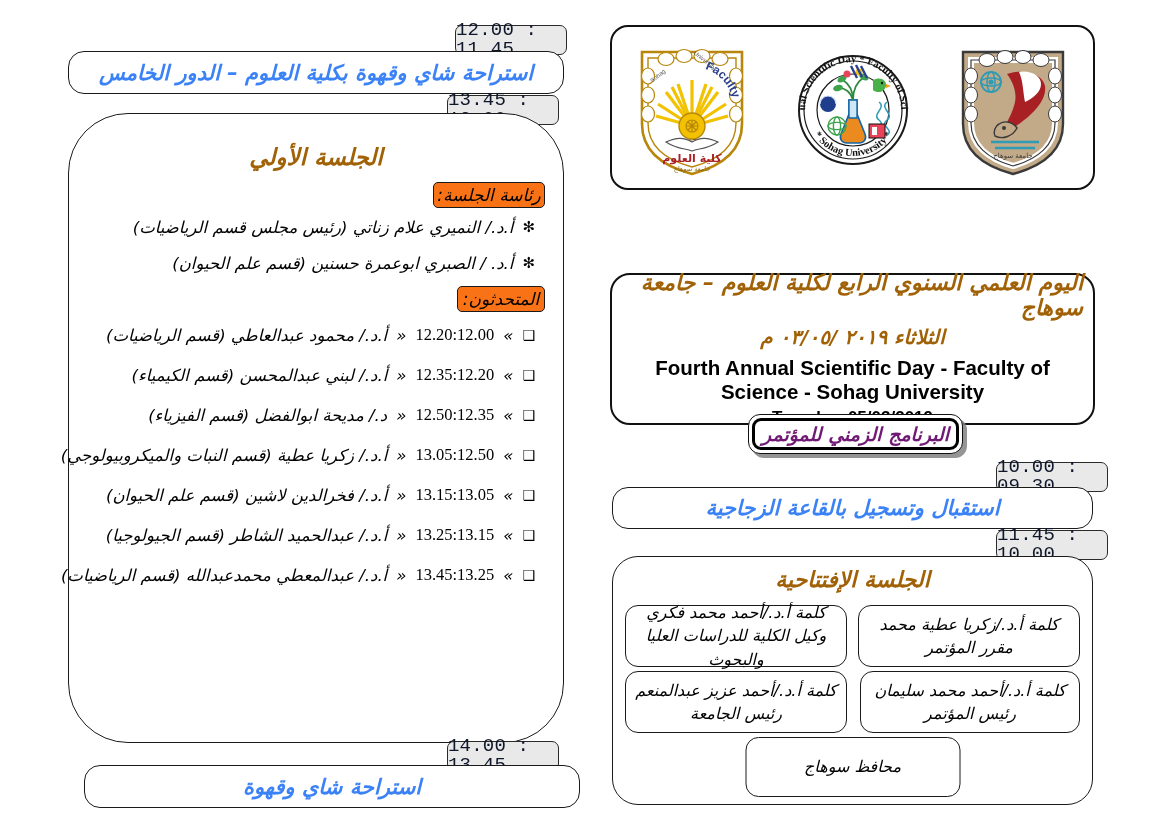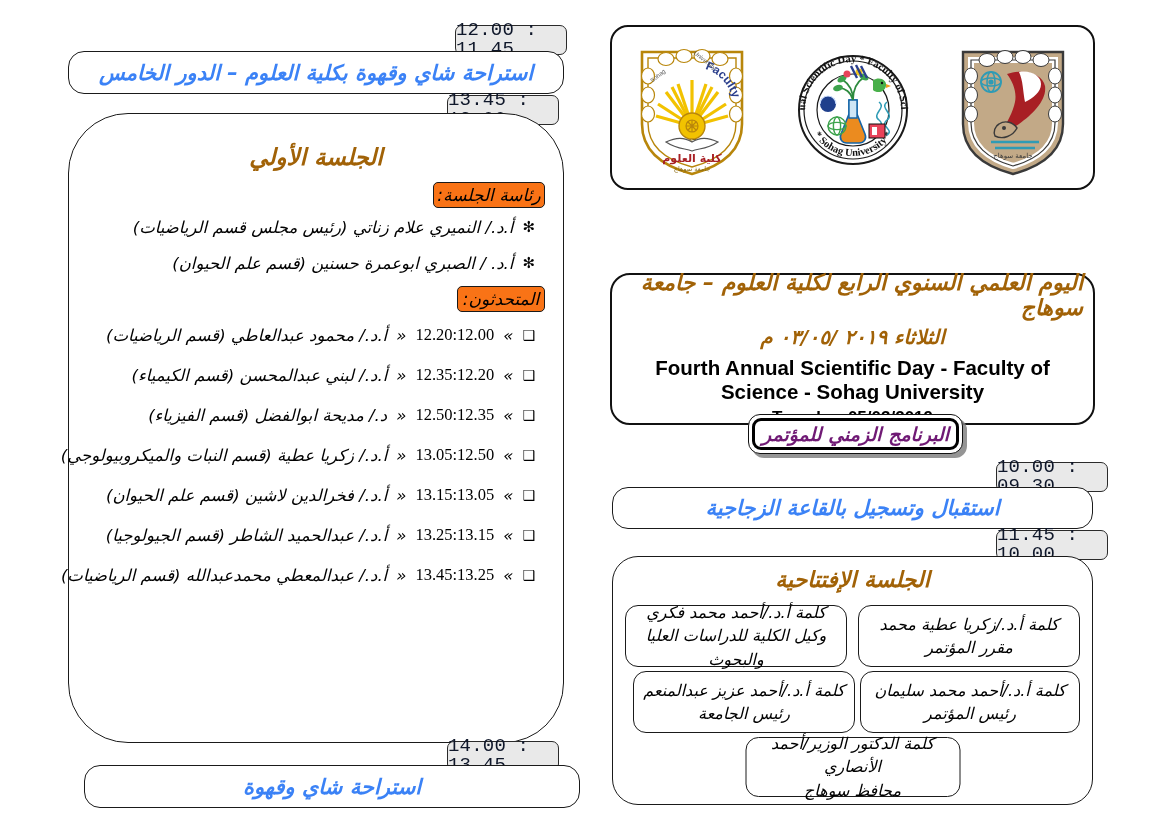--- a/index.html
+++ b/index.html
@@ -412,27 +412,26 @@
     <div class="speaker-card" style="left:12px; top:48px; width:222px; height:62px;">
       <div>كلمة أ.د./أحمد محمد فكري</div>
       <div>وكيل الكلية للدراسات العليا والبحوث</div>
     </div>
 
     <div class="speaker-card" style="right:12px; top:114px; width:220px; height:62px;">
       <div>كلمة أ.د./أحمد محمد سليمان</div>
       <div>رئيس المؤتمر</div>
     </div>
 
-    <div class="speaker-card" style="left:20px; top:114px; width:222px; height:62px;">
+    <div class="speaker-card" style="left:12px; top:114px; width:222px; height:62px;">
       <div>كلمة أ.د./أحمد عزيز عبدالمنعم</div>
       <div>رئيس الجامعة</div>
     </div>
 
     <div class="speaker-card" style="left:50%; transform:translateX(-50%); top:180px; width:215px; height:60px;">
-      <div>كلمة الدكتور الوزير/أحمد الأنصاري</div>
       <div>محافظ سوهاج</div>
     </div>
   </div>
 
   <div class="timebadge" style="left:455px; top:25px; width:112px; height:30px;">12.00 : 11.45</div>
   <div class="barbox" style="left:68px; top:51px; width:496px; height:43px;">
     <span>استراحة شاي وقهوة بكلية العلوم – الدور الخامس</span>
   </div>
 
   <div class="timebadge" style="left:447px; top:95px; width:112px; height:30px;">13.45 : 12.00</div>

